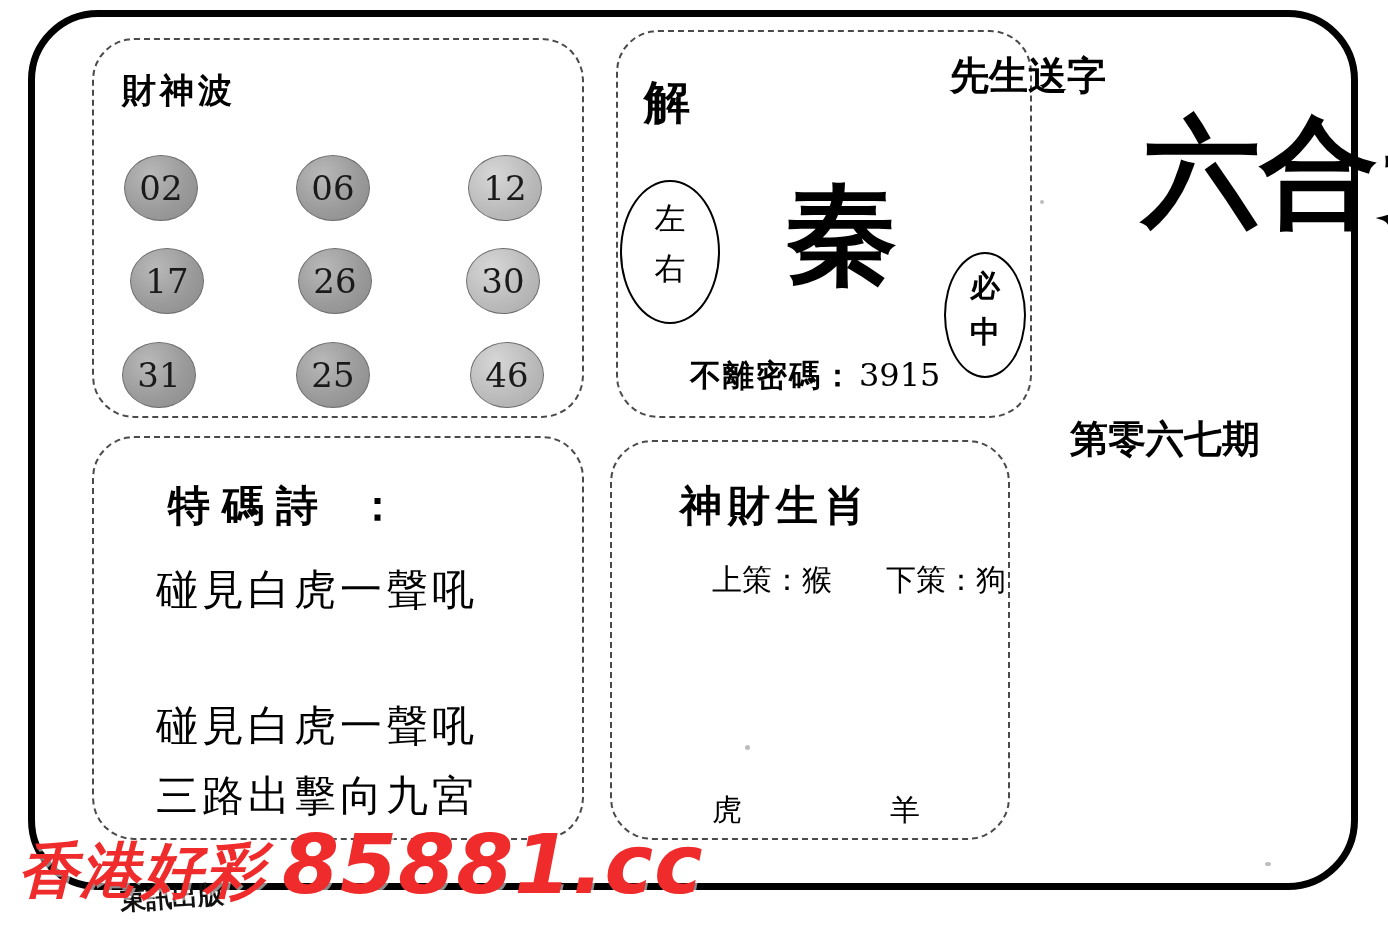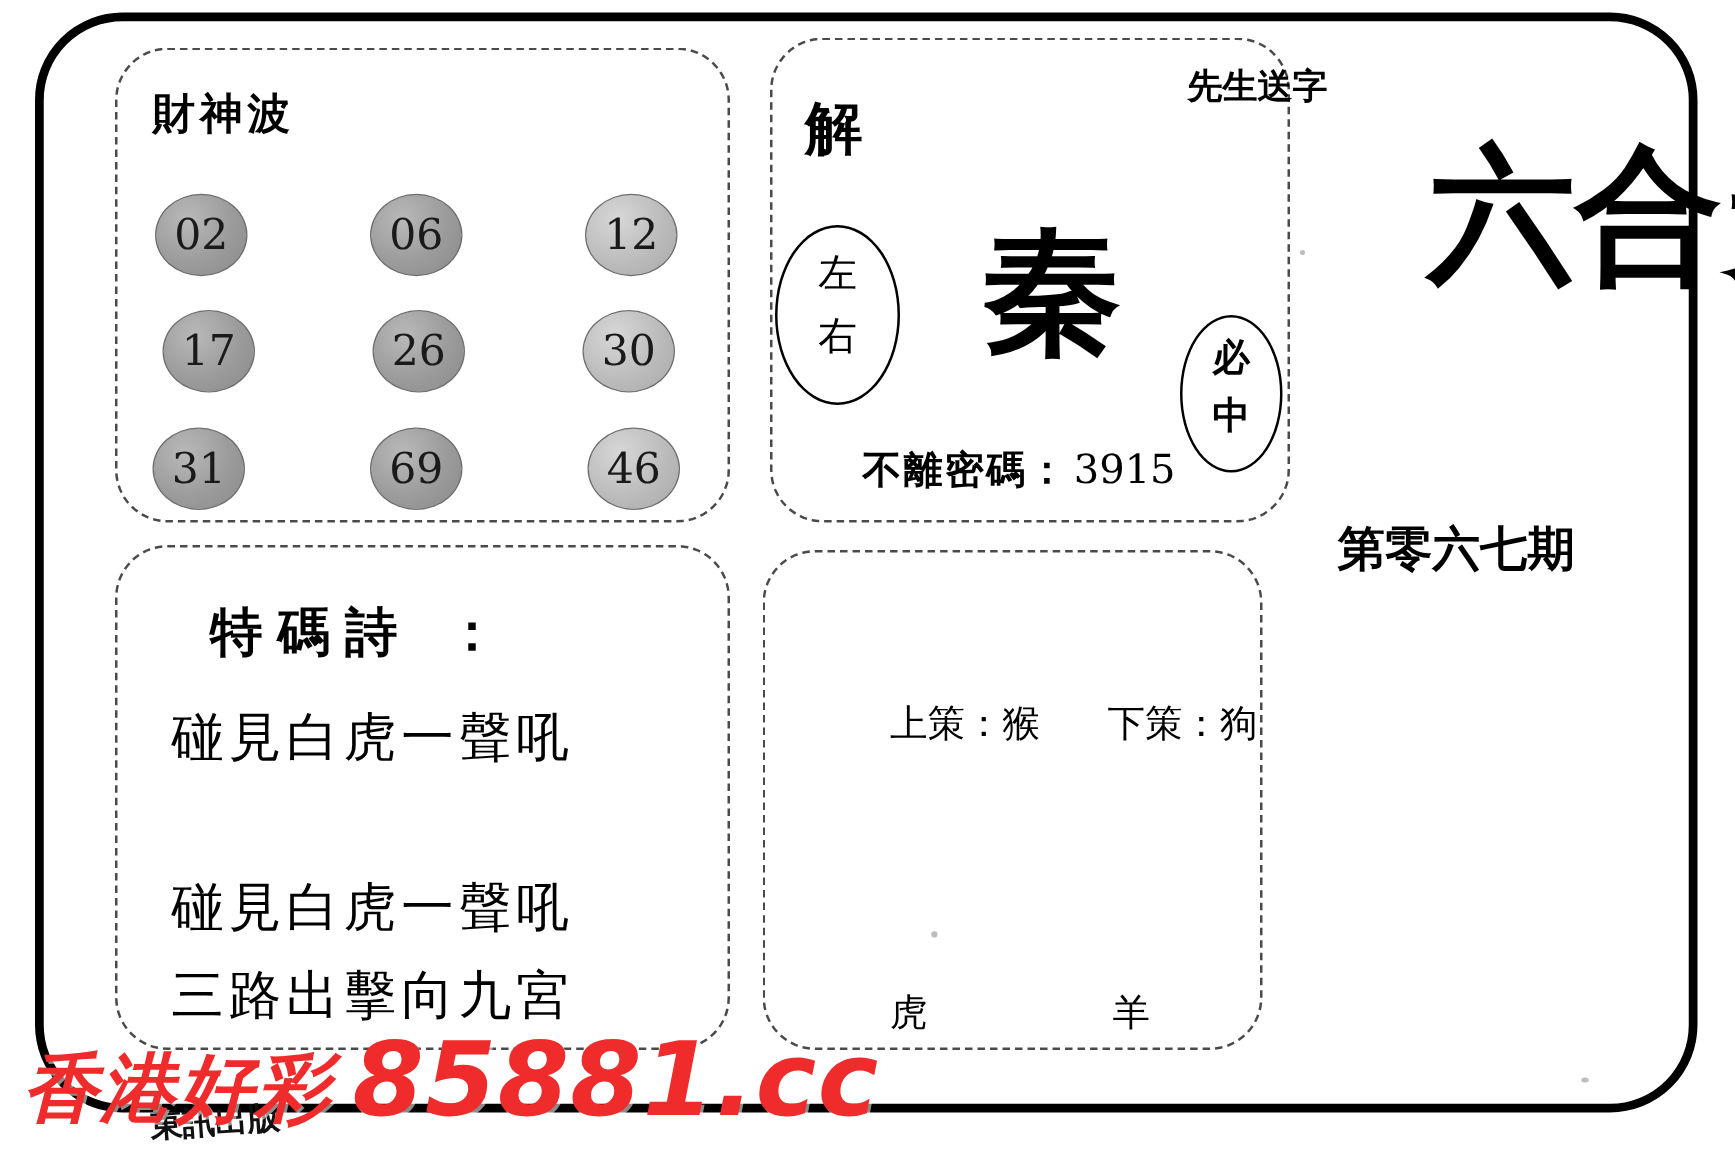--- a/index.html
+++ b/index.html
@@ -112,21 +112,21 @@
     font-size: 112px;
     font-weight: 700;
     font-family: "DejaVu Serif", serif;
     line-height: 1;
   }
   #vertical-xiansheng {
     position: absolute;
     left: 950px;
     top: 52px;
     width: 42px;
-    font-size: 28px;
+    font-size: 39px;
     font-family: "DejaVu Serif", serif;
     font-weight: 700;
     line-height: 1.22;
     text-align: center;
   }
   #ellipse-bizhong {
     position: absolute;
     left: 944px;
     top: 252px;
     width: 78px;
@@ -168,21 +168,21 @@
     position: absolute;
     left: 168px;
     top: 478px;
     font-size: 42px;
     font-weight: 700;
     letter-spacing: 12px;
     font-family: "DejaVu Serif", serif;
   }
   .poem-line {
     position: absolute;
-    left: 137px;
+    left: 156px;
     width: 400px;
     font-size: 42px;
     letter-spacing: 4px;
     font-family: Liberation Mono, monospace;
   }
   #poem-l1 { top: 562px; }
   #poem-l2 { top: 630px; }
   #poem-l3 { top: 698px; }
   #poem-l4 { top: 768px; }
 
@@ -307,21 +307,21 @@
 
   <div class="ball" style="left:124px; top:155px;">02</div>
   <div class="ball" style="left:296px; top:155px;">06</div>
   <div class="ball pale" style="left:468px; top:155px;">12</div>
 
   <div class="ball" style="left:130px; top:248px;">17</div>
   <div class="ball" style="left:298px; top:248px;">26</div>
   <div class="ball pale" style="left:466px; top:248px;">30</div>
 
   <div class="ball" style="left:122px; top:342px;">31</div>
-  <div class="ball" style="left:296px; top:342px;">69</div>
+  <div class="ball" style="left:296px; top:342px;">25</div>
   <div class="ball pale" style="left:470px; top:342px;">46</div>
 
   <div class="panel" id="panel-solve"></div>
   <div class="cn" id="label-jie">解</div>
 
   <div id="ellipse-zuoyou">
     <span class="l1 cn">左</span>
     <span class="l2 cn">右</span>
   </div>
 
@@ -338,20 +338,21 @@
     <span class="lbl cn">不離密碼：</span><span class="val cn">3915</span>
   </div>
 
   <div class="panel" id="panel-poem"></div>
   <div class="cn" id="title-poem">特碼詩 ：</div>
   <div class="cn poem-line" id="poem-l1">碰見白虎一聲吼</div>
   <div class="cn poem-line" id="poem-l3">碰見白虎一聲吼</div>
   <div class="cn poem-line" id="poem-l4">三路出擊向九宮</div>
 
   <div class="panel" id="panel-zodiac"></div>
+  <div class="cn" id="title-zodiac">神財生肖</div>
   <div class="cn zcol" id="zcol-left">上策：猴</div>
   <div class="cn zcol" id="zcol-right">下策：狗</div>
   <div class="cn zextra" id="zextra-left">虎</div>
   <div class="cn zextra" id="zextra-right">羊</div>
 
   <div class="cn" id="masthead">六合天書</div>
   <div class="cn" id="issue">第零六七期</div>
 
   <div class="cn" id="publisher">東訊出版</div>
 

